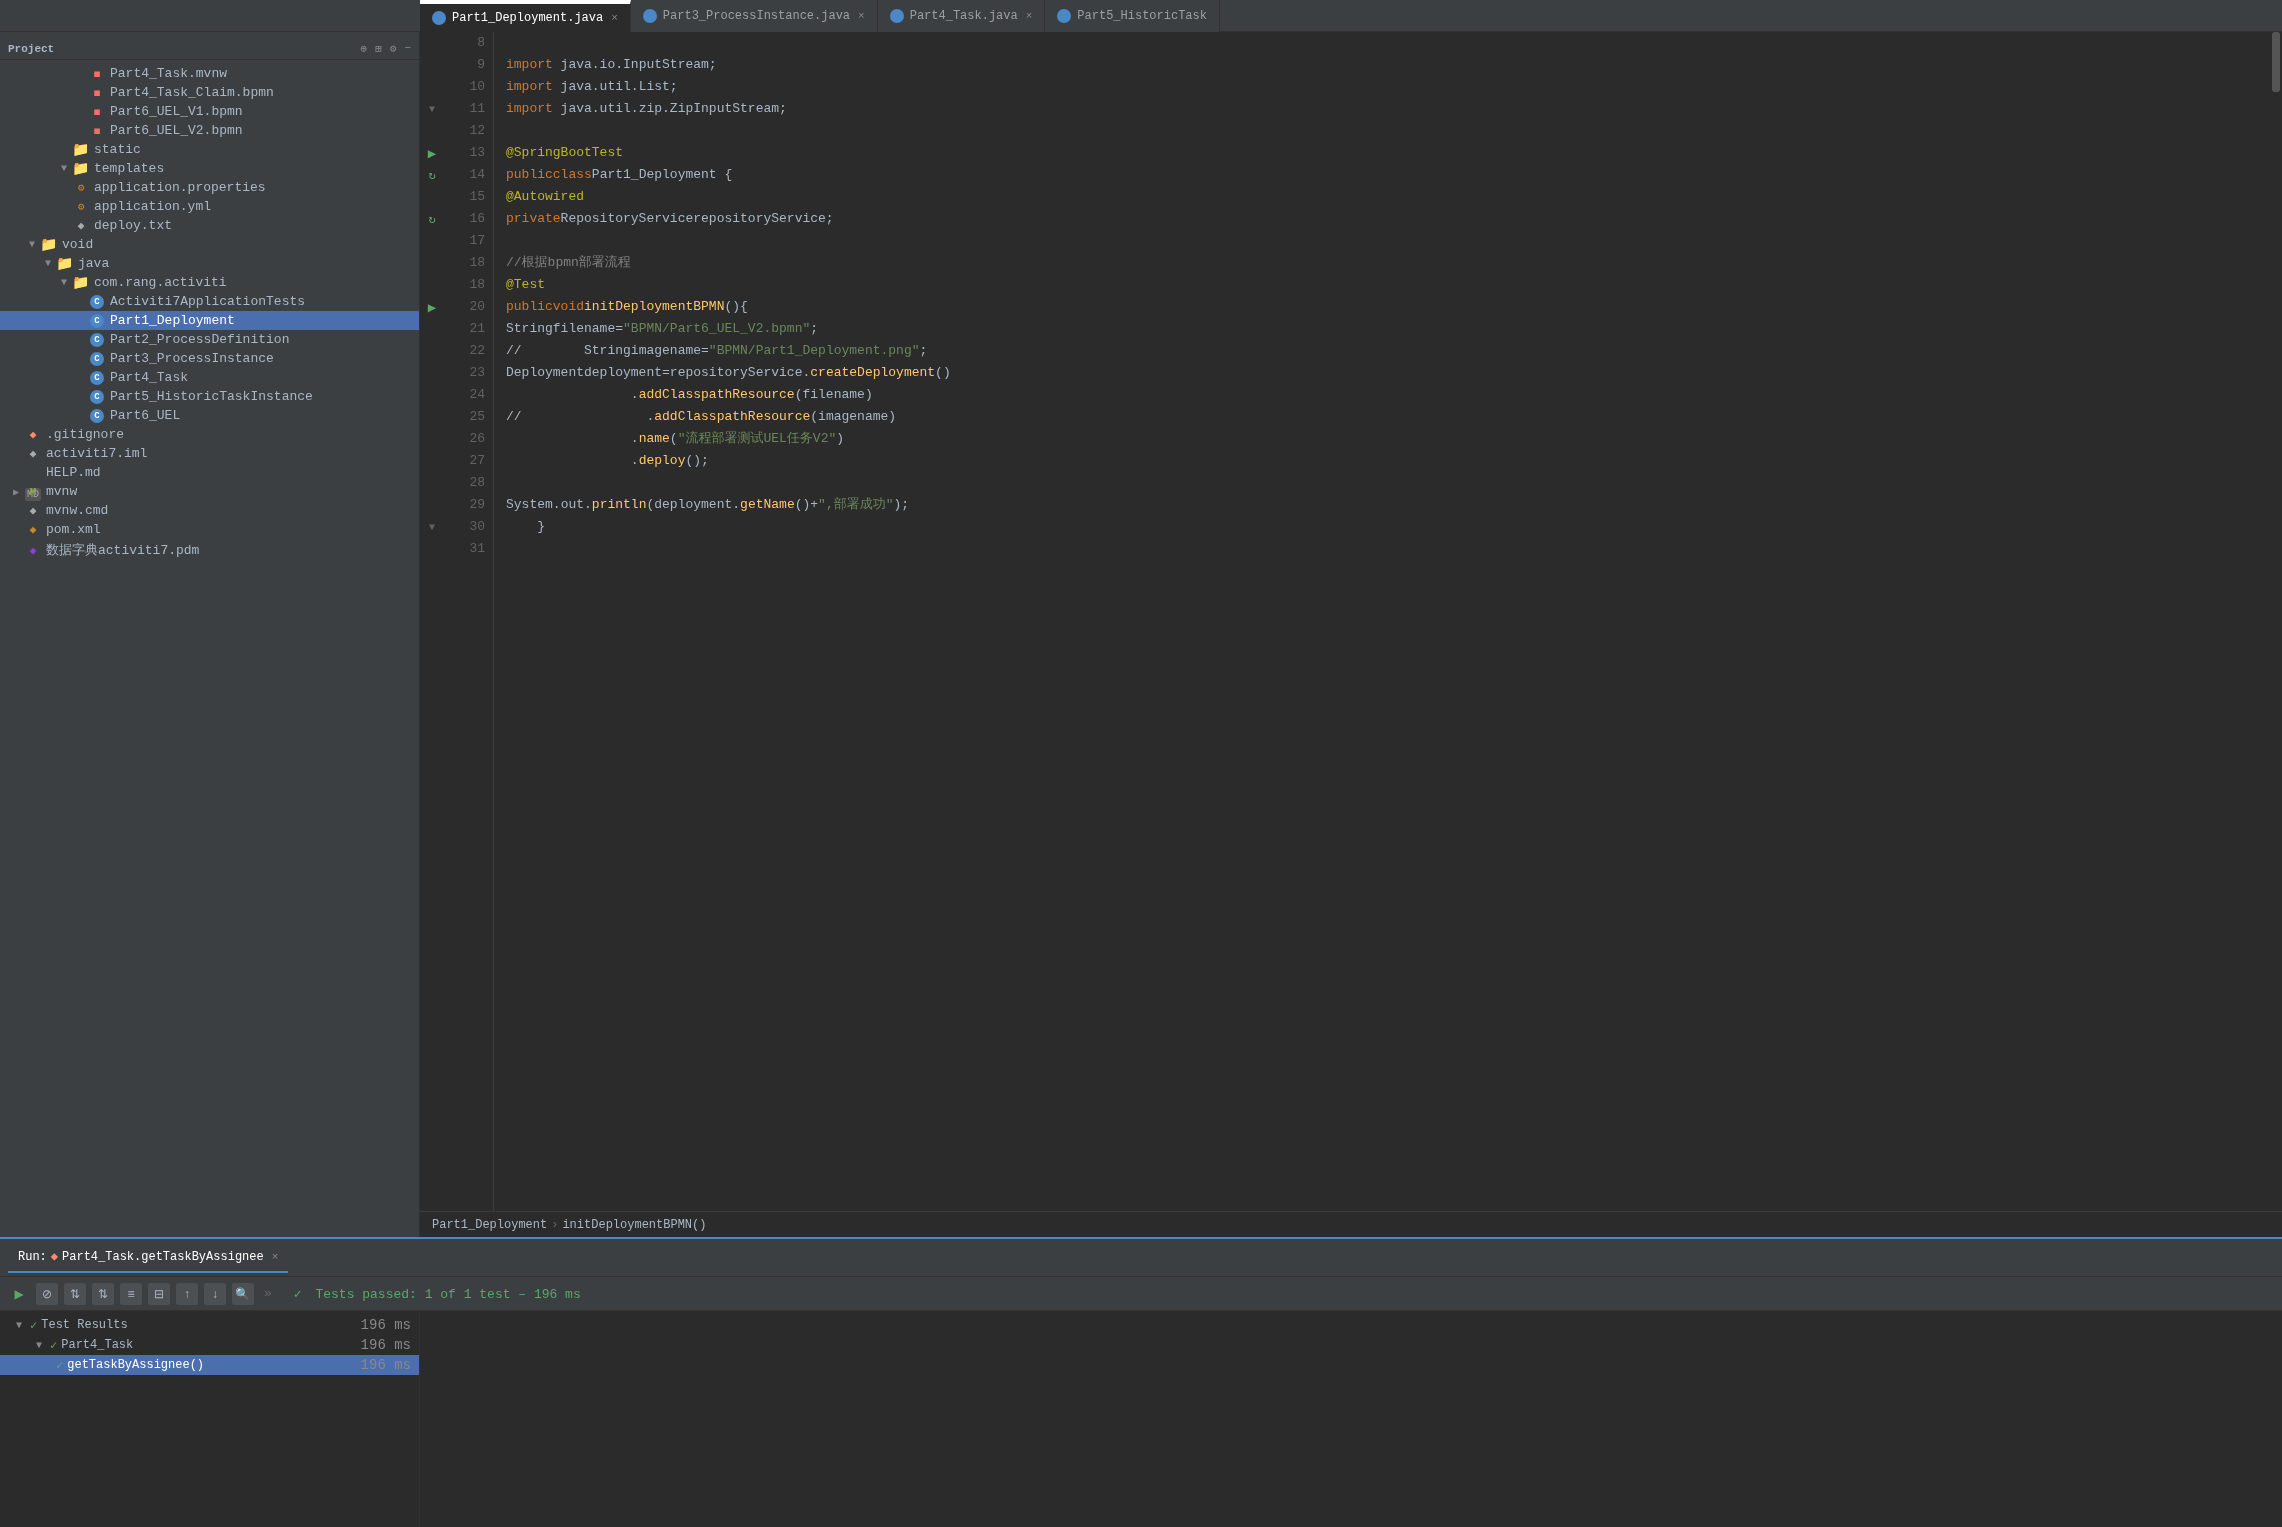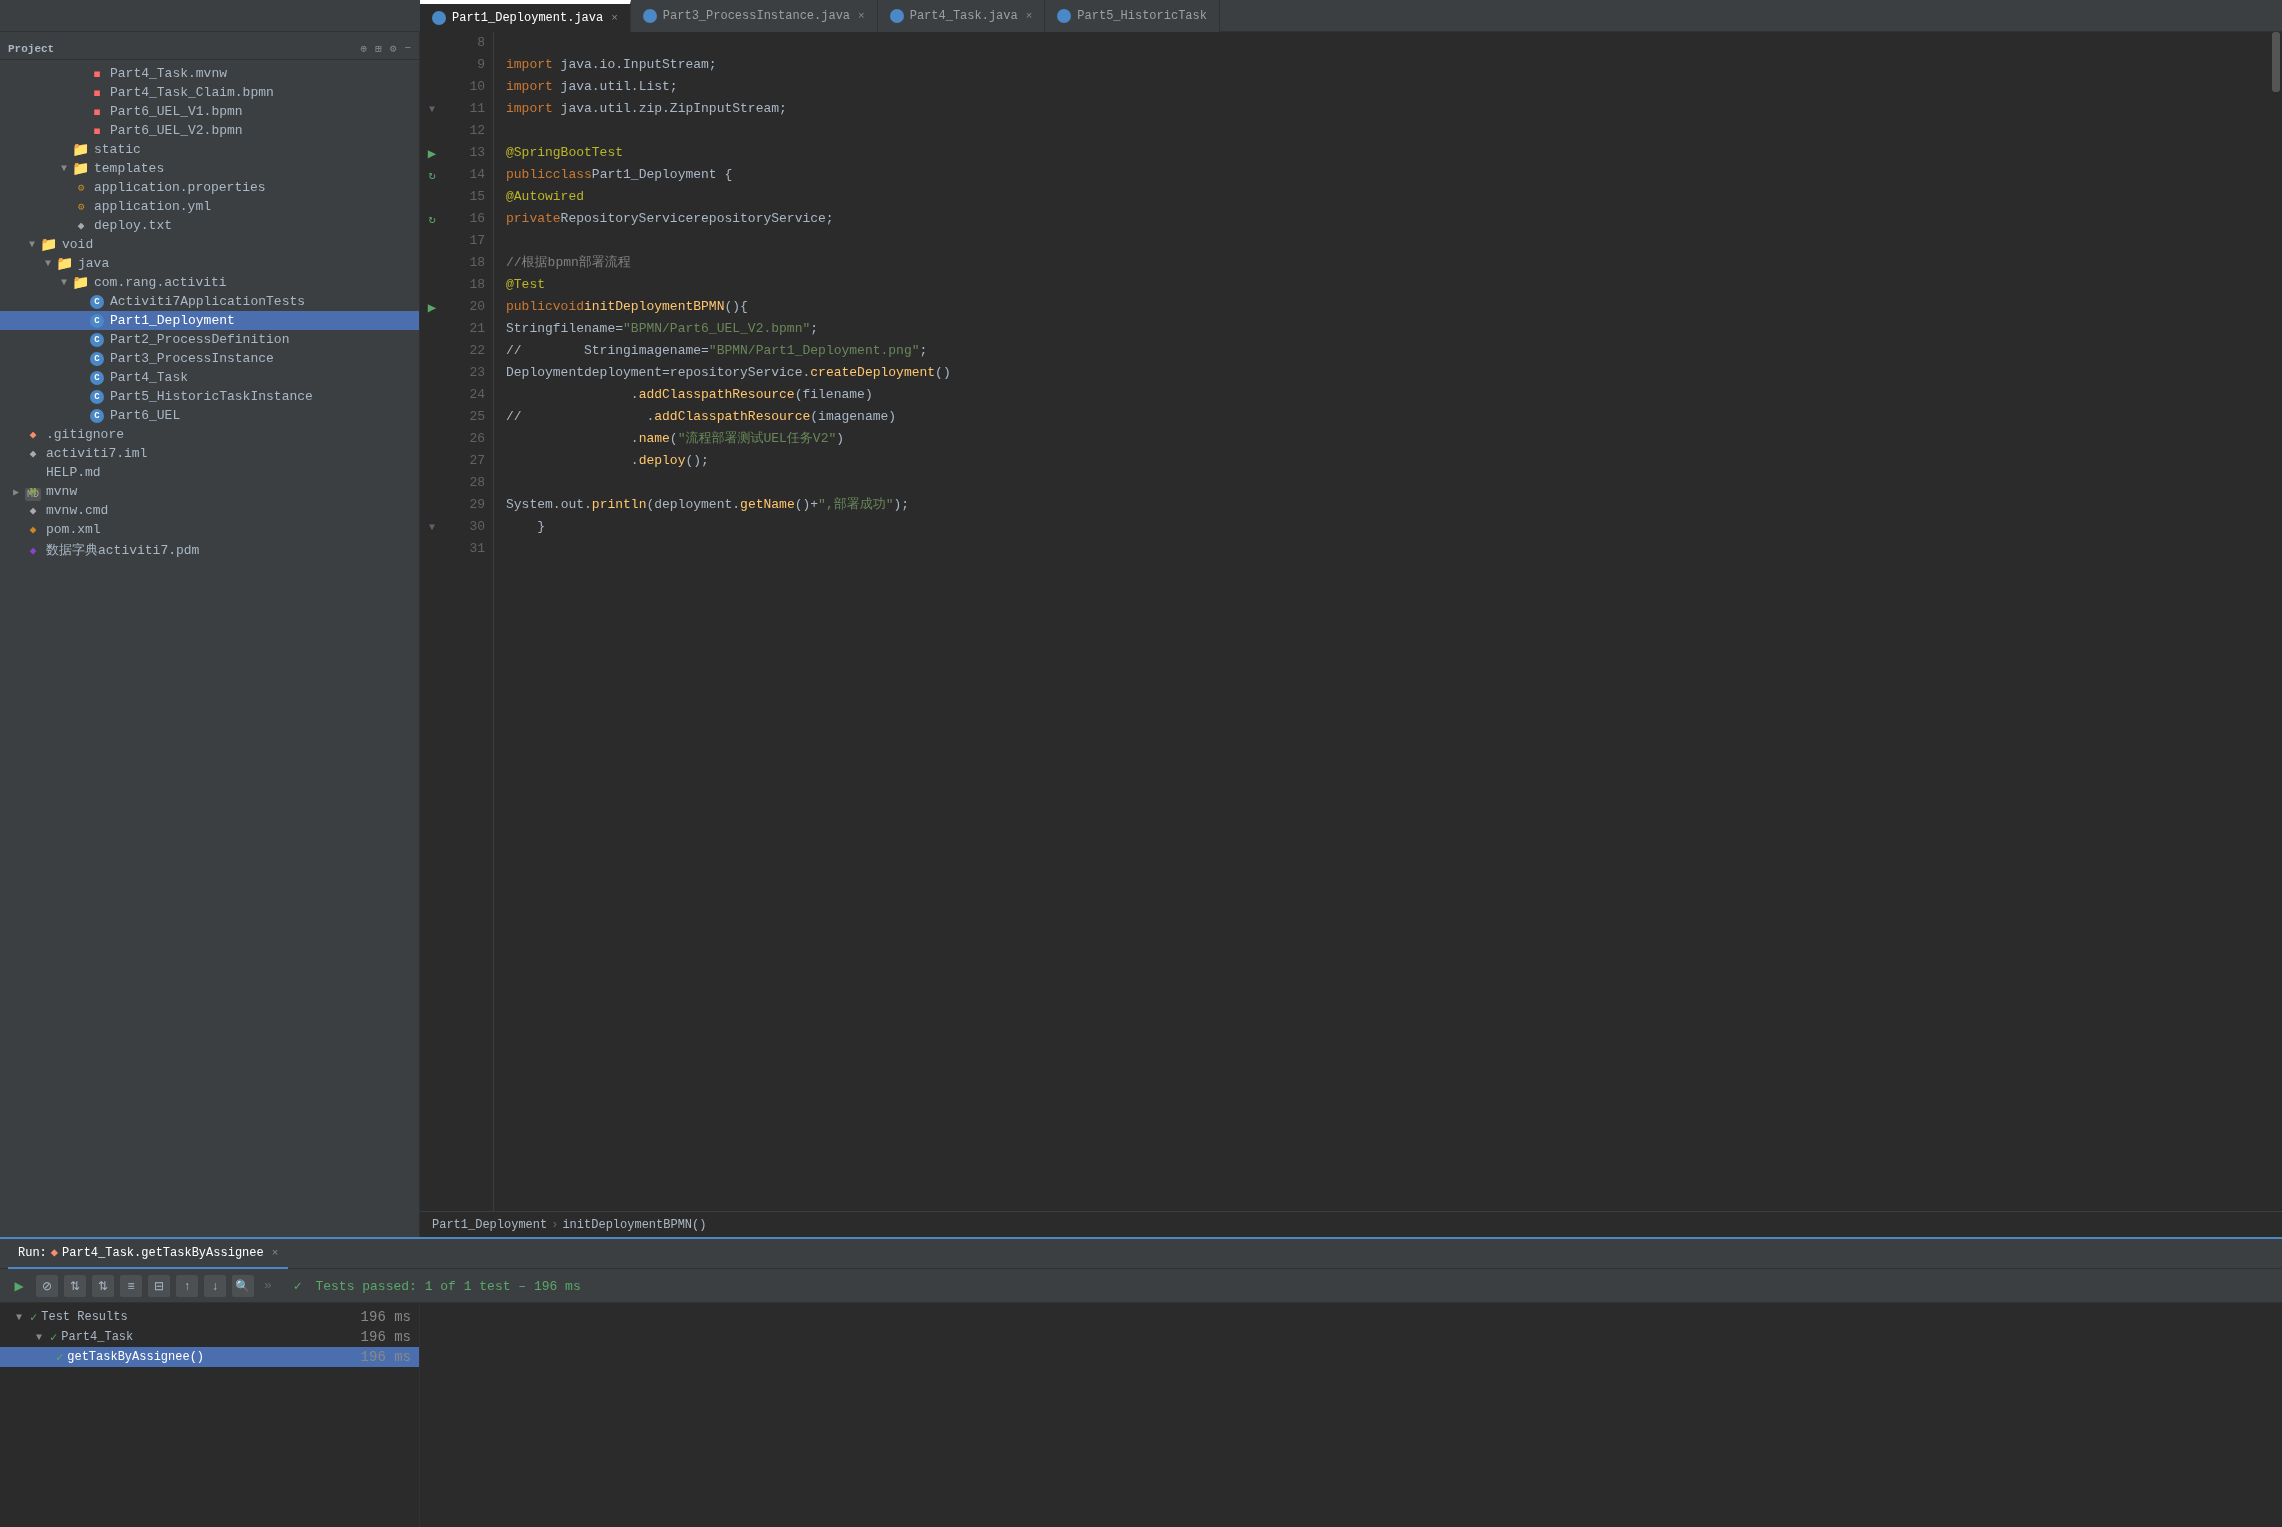--- a/index.html
+++ b/index.html
@@ -231,21 +231,21 @@
       flex-direction: column;
       flex-shrink: 0;
     }
 
     .run-tab-bar {
       display: flex;
       align-items: center;
       background: #3c3f41;
       border-bottom: 1px solid #323232;
       padding: 0 8px;
-      height: 30px;
+      height: 38px;
     }
 
     .run-tab {
       display: flex;
       align-items: center;
       padding: 0 10px;
       font-size: 12px;
       color: #a9b7c6;
       cursor: pointer;
       height: 30px;

